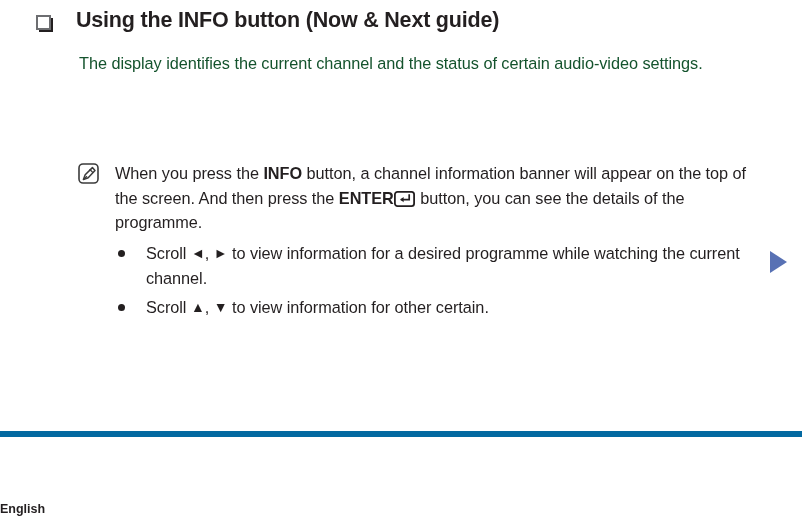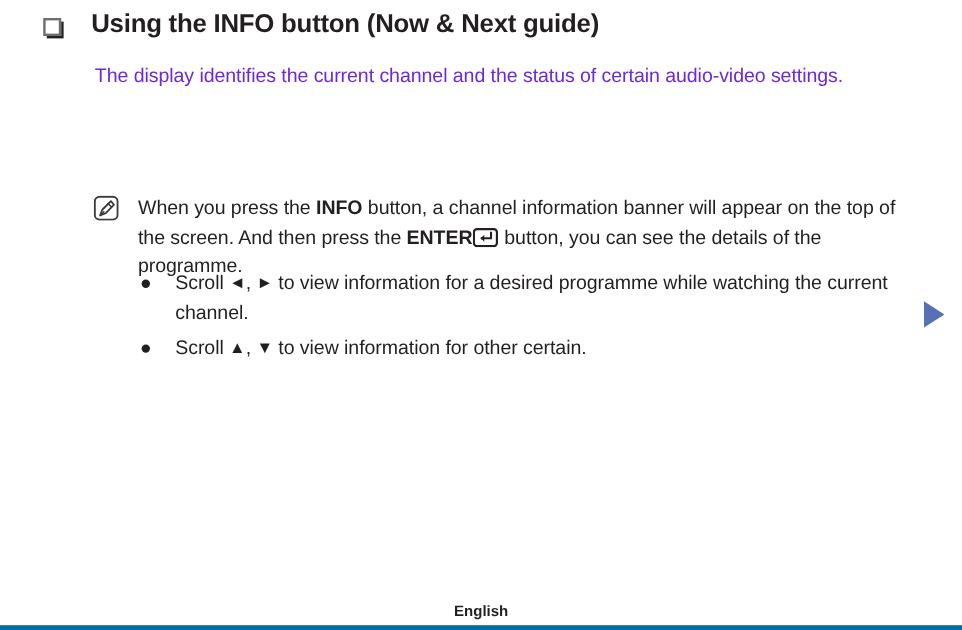--- a/index.html
+++ b/index.html
@@ -12,23 +12,23 @@
     background: #ffffff;
     font-family: "Liberation Sans", sans-serif;
     color: #231f20;
     overflow: hidden;
     position: relative;
   }
 
   .page {
     position: relative;
     width: 802px;
-    height: 525px;
+    height: 437px;
     box-sizing: border-box;
-    border-bottom: 4px solid #0369a1;
+    border-bottom: 6px solid #0369a1;
     background: #ffffff;
     padding-left: 12px;
   }
 
   
   .heading-row {
     position: absolute;
     left: 36px;
     top: 8px;
     display: flex;
@@ -68,21 +68,21 @@
     line-height: 1.2;
   }
 
   
   .para {
     position: absolute;
     left: 79px;
     width: 676px;
     font-size: 16.3px;
     line-height: 25px;
-    color: #6d28d9;
+    color: #14532d;
     letter-spacing: -0.05px;
   }
   #para-1 { top: 51px; }
   #para-2 { top: 102px; }
 
   
   .note-block {
     position: absolute;
     left: 78px;
     top: 161px;
@@ -110,21 +110,21 @@
     vertical-align: -3px;
     width: 21px;
     height: 16px;
     margin: 0 1px 0 0;
   }
 
   
   .bullet-list {
     position: absolute;
     left: 118px;
-    top: 224px;
+    top: 241px;
     width: 650px;
   }
   .bullet-item {
     display: flex;
     align-items: flex-start;
     margin-bottom: 4px;
   }
   .dot {
     flex: 0 0 auto;
     width: 7px;
@@ -158,21 +158,21 @@
     border-bottom: 11px solid transparent;
     border-left: 17px solid #5871b4;
   }
 
   
   .footer {
     position: absolute;
     left: 0;
     right: 0;
     top: 502px;
-    text-align: center;
+    text-align: left;
     font-size: 12.5px;
     font-weight: bold;
     color: #231f20;
   }
 </style>
 </head>
 <body>
 
 <div class="page">
 

